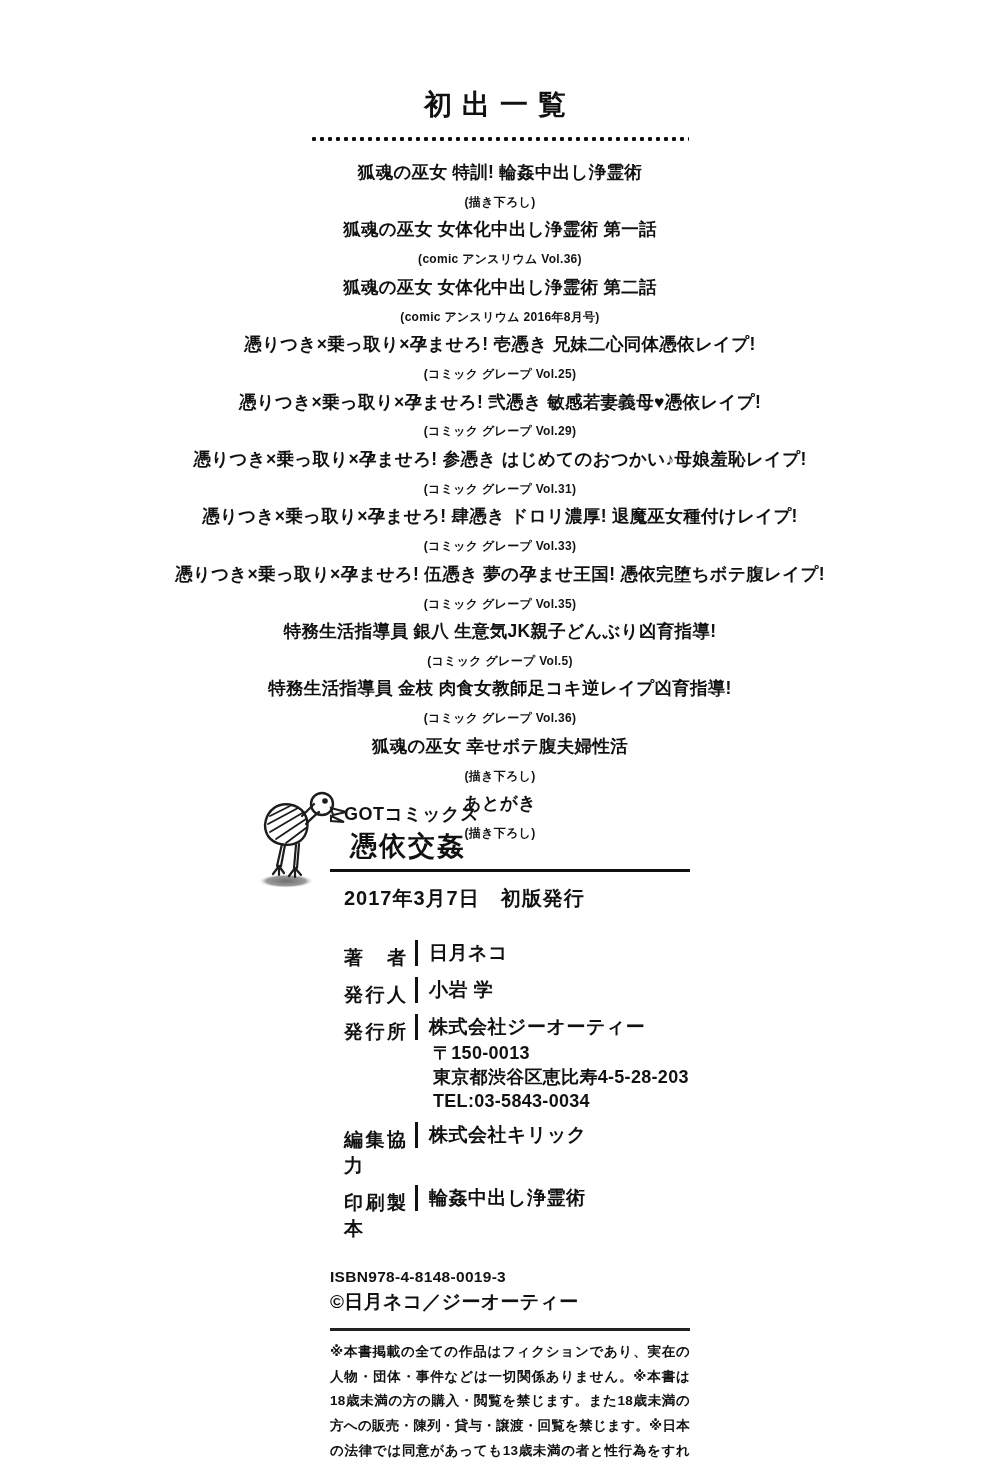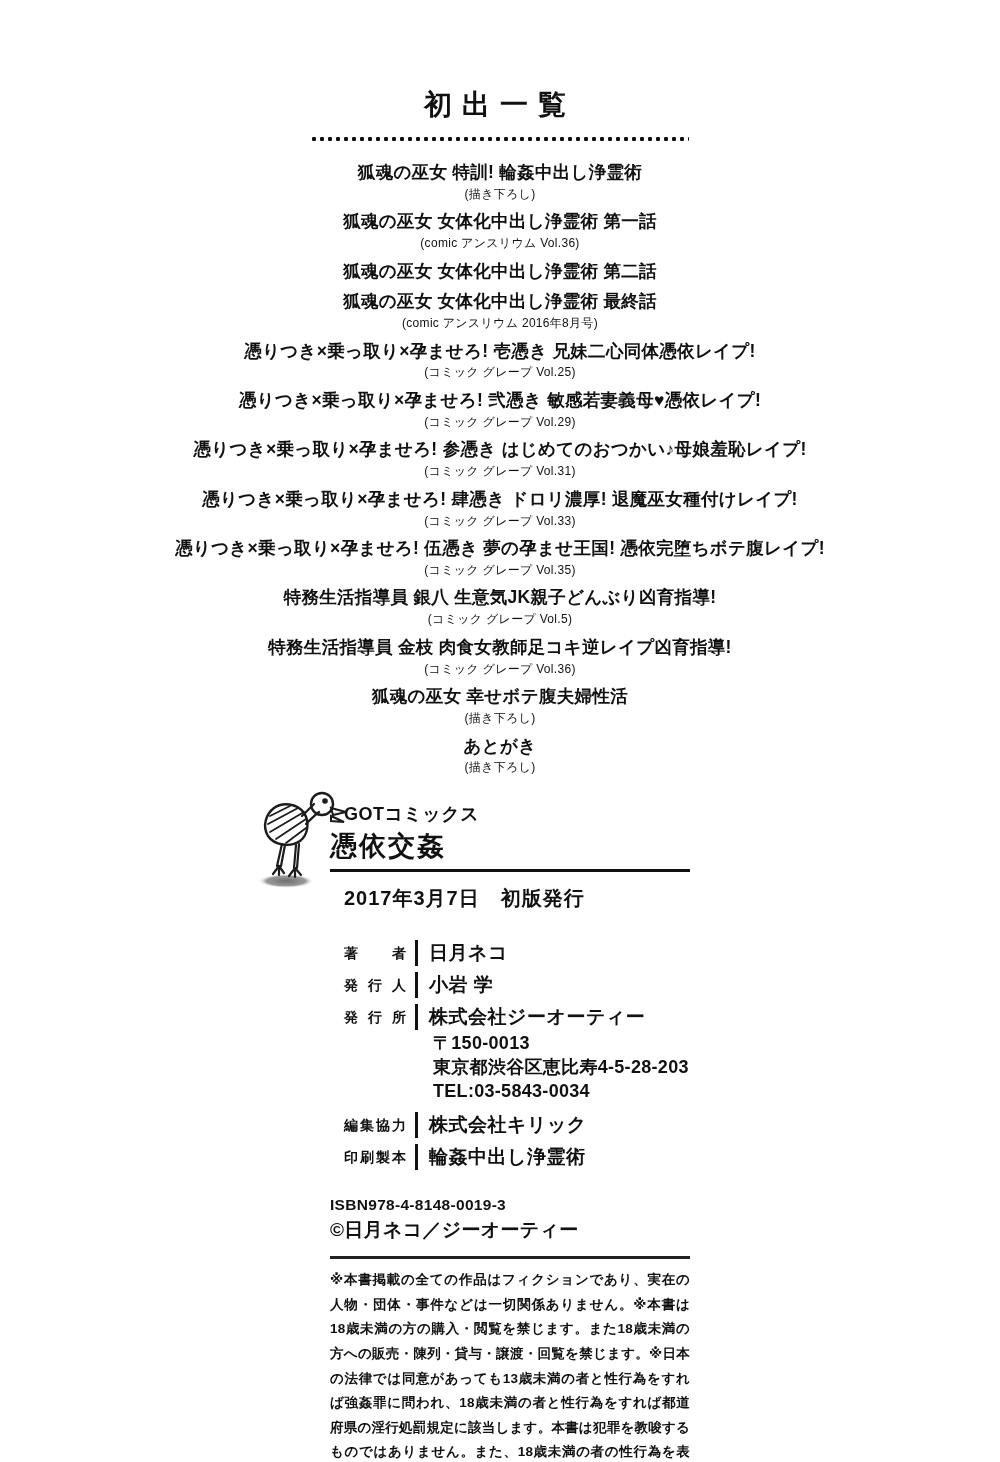--- a/index.html
+++ b/index.html
@@ -42,22 +42,22 @@
   }
   .entry { margin-bottom: 8.5px; }
   .entry-title {
     font-size: 17.5px;
     font-weight: bold;
     letter-spacing: 0.3px;
     line-height: 1.25;
   }
   .entry-source {
     font-size: 12px;
-    font-weight: normal;
-    margin-top: 2px;
+    font-weight: bold;
+    margin-top: 10px;
     letter-spacing: 0.3px;
   }
 
   
   .colophon {
     position: absolute;
     left: 330px;
     top: 802px;
     width: 360px;
   }
@@ -70,40 +70,40 @@
   }
   .imprint-label {
     font-size: 18px;
     font-weight: bold;
     margin-left: 14px;
     letter-spacing: 0.5px;
   }
   .book-title {
     font-size: 27px;
     font-weight: bold;
-    margin: 2px 0 0 0;
+    margin: 2px 0 0 20px;
     letter-spacing: 2px;
   }
   .title-rule {
     border: none;
     border-top: 3px solid #111;
     margin: 5px 0 0 0;
   }
   .edition-line {
     font-size: 20px;
     font-weight: bold;
     margin: 13px 0 0 14px;
     letter-spacing: 1px;
   }
   .credits { margin: 28px 0 0 14px; }
   .credit-row { display: flex; align-items: flex-start; margin-bottom: 6px; }
   .credit-label {
     width: 62px;
     flex: 0 0 62px;
-    font-size: 14px;
+    font-size: 19px;
     font-weight: bold;
     text-align: justify;
     text-align-last: justify;
     padding-top: 5px;
   }
   .credit-bar {
     flex: 0 0 3px;
     width: 3px;
     height: 26px;
     background: #111;
@@ -162,21 +162,20 @@
       <div class="entry-source">(描き下ろし)</div>
     </div>
     <div class="entry">
       <div class="entry-title">狐魂の巫女 女体化中出し浄霊術 第一話</div>
       <div class="entry-source">(comic アンスリウム Vol.36)</div>
     </div>
     <div class="entry">
       <div class="entry-title">狐魂の巫女 女体化中出し浄霊術 第二話</div>
     </div>
     <div class="entry">
-      <div class="entry-title">狐魂の巫女 女体化中出し浄霊術 最終話</div>
       <div class="entry-source">(comic アンスリウム 2016年8月号)</div>
     </div>
     <div class="entry">
       <div class="entry-title">憑りつき×乗っ取り×孕ませろ! 壱憑き 兄妹二心同体憑依レイプ!</div>
       <div class="entry-source">(コミック グレープ Vol.25)</div>
     </div>
     <div class="entry">
       <div class="entry-title">憑りつき×乗っ取り×孕ませろ! 弐憑き 敏感若妻義母♥憑依レイプ!</div>
       <div class="entry-source">(コミック グレープ Vol.29)</div>
     </div>

